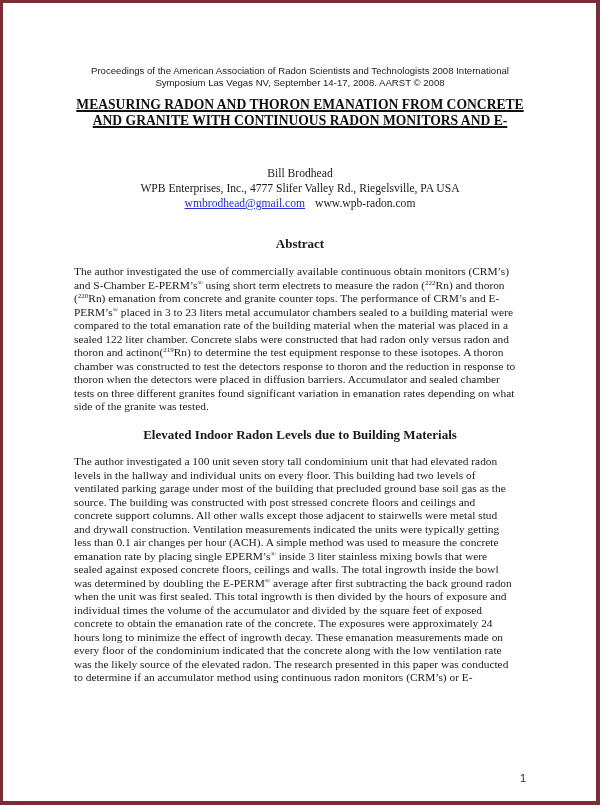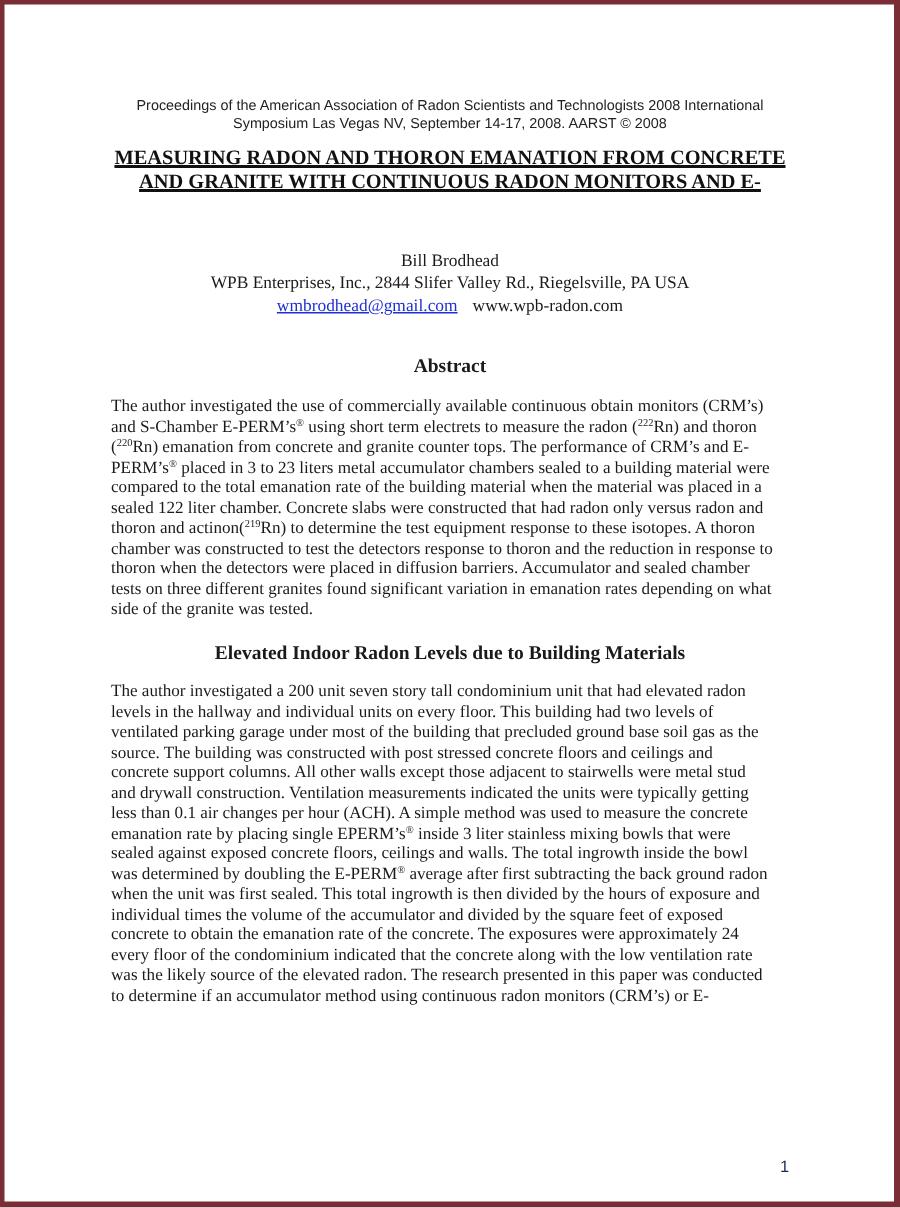--- a/index.html
+++ b/index.html
@@ -79,21 +79,21 @@
     <div>Symposium Las Vegas NV, September 14-17, 2008. AARST © 2008</div>
   </div>
 
   <div class="title">
     <div>MEASURING RADON AND THORON EMANATION FROM CONCRETE</div>
     <div>AND GRANITE WITH CONTINUOUS RADON MONITORS AND E-</div>
   </div>
 
   <div class="author-block">
     <div>Bill Brodhead</div>
-    <div>WPB Enterprises, Inc., 2844 Slifer Valley Rd., Riegelsville, PA USA</div>
+    <div>WPB Enterprises, Inc., 4777 Slifer Valley Rd., Riegelsville, PA USA</div>
     <div>
       <span class="email">wmbrodhead@gmail.com</span><span class="website">www.wpb-radon.com</span>
     </div>
   </div>
 
   <div class="h-abstract">Abstract</div>
 
   <div class="para abstract-para">
       <span class="ln">The author investigated the use of commercially available continuous obtain monitors (CRM’s)</span>
       <span class="ln">and S-Chamber E-PERM’s<sup>®</sup> using short term electrets to measure the radon (<sup>222</sup>Rn) and thoron</span>
@@ -104,33 +104,34 @@
       <span class="ln">thoron and  actinon(<sup>219</sup>Rn) to determine the test equipment response to these isotopes.  A thoron</span>
       <span class="ln">chamber was constructed to test the detectors response to thoron and the reduction in response to</span>
       <span class="ln">thoron when the detectors were placed in diffusion barriers.  Accumulator and sealed chamber</span>
       <span class="ln">tests on three different granites found significant variation in emanation rates depending on what</span>
       <span class="ln">side of the granite was tested.</span>
     </div>
 
   <div class="h-section">Elevated Indoor Radon Levels due to Building Materials</div>
 
   <div class="para body-para">
-      <span class="ln">The author investigated a 200 unit seven story tall condominium unit that had elevated radon</span>
+      <span class="ln">The author investigated a 100 unit seven story tall condominium unit that had elevated radon</span>
       <span class="ln">levels in the hallway and individual units on every floor.  This building had two levels of</span>
       <span class="ln">ventilated parking garage under most of the building that precluded ground base soil gas as the</span>
       <span class="ln">source.  The building was constructed with post stressed concrete floors and ceilings and</span>
       <span class="ln">concrete support columns.  All other walls except those adjacent to stairwells were metal stud</span>
       <span class="ln">and drywall construction.  Ventilation measurements indicated the units were typically getting</span>
       <span class="ln">less than 0.1 air changes per hour (ACH).  A simple method was used to measure the concrete</span>
       <span class="ln">emanation rate by placing single EPERM’s<sup>®</sup>  inside 3 liter stainless mixing bowls that were</span>
       <span class="ln">sealed against exposed concrete floors, ceilings and walls.  The total ingrowth inside the bowl</span>
       <span class="ln">was determined by doubling the E-PERM<sup>®</sup> average after first subtracting the back ground radon</span>
       <span class="ln">when the unit was first sealed.  This total ingrowth is then divided by the hours of exposure and</span>
       <span class="ln">individual times the volume of the accumulator and divided by the square feet of exposed</span>
       <span class="ln">concrete to obtain the emanation rate of the concrete.  The exposures were approximately 24</span>
+      <span class="ln">hours long to minimize the effect of ingrowth decay.  These emanation measurements made on</span>
       <span class="ln">every floor of the condominium indicated that the concrete along with the low ventilation rate</span>
       <span class="ln">was the likely source of the elevated radon.  The research presented in this paper was conducted</span>
       <span class="ln">to determine if an accumulator method using continuous radon monitors (CRM’s) or E-</span>
     </div>
 
 </div>
 
 <div class="page-number">1</div>
 
 </body></html>

